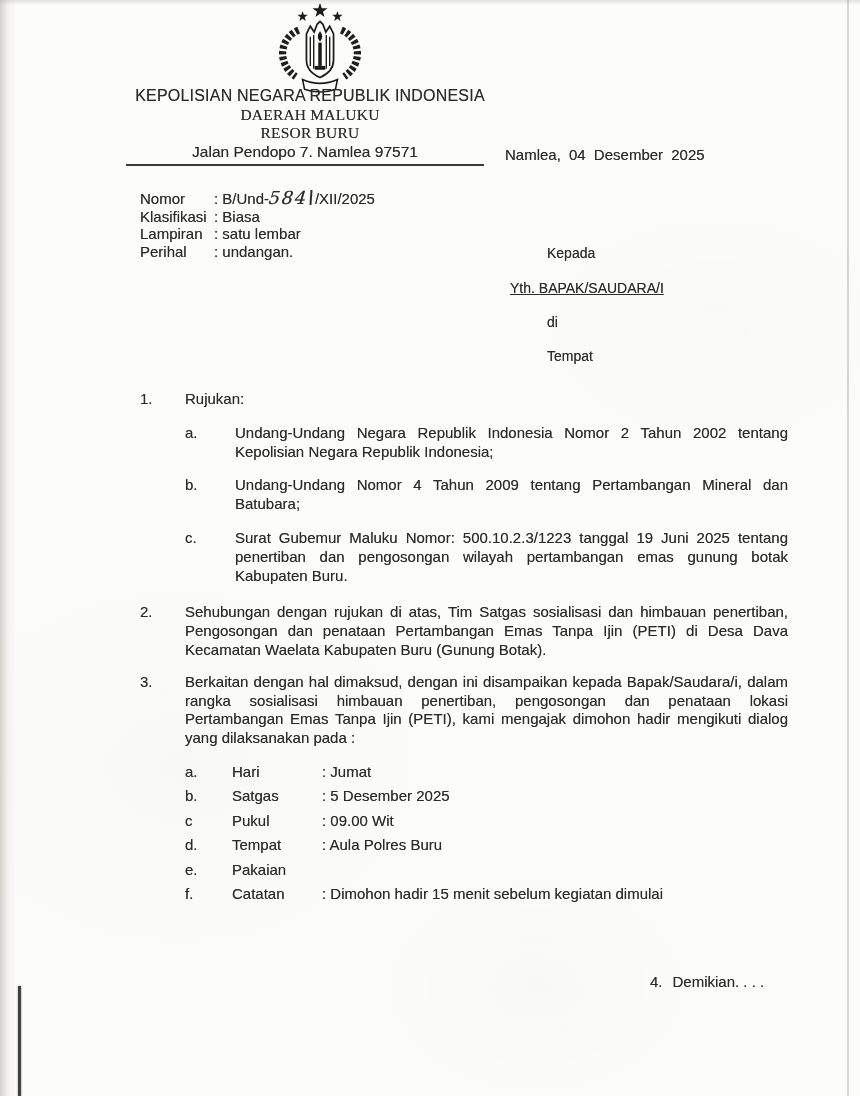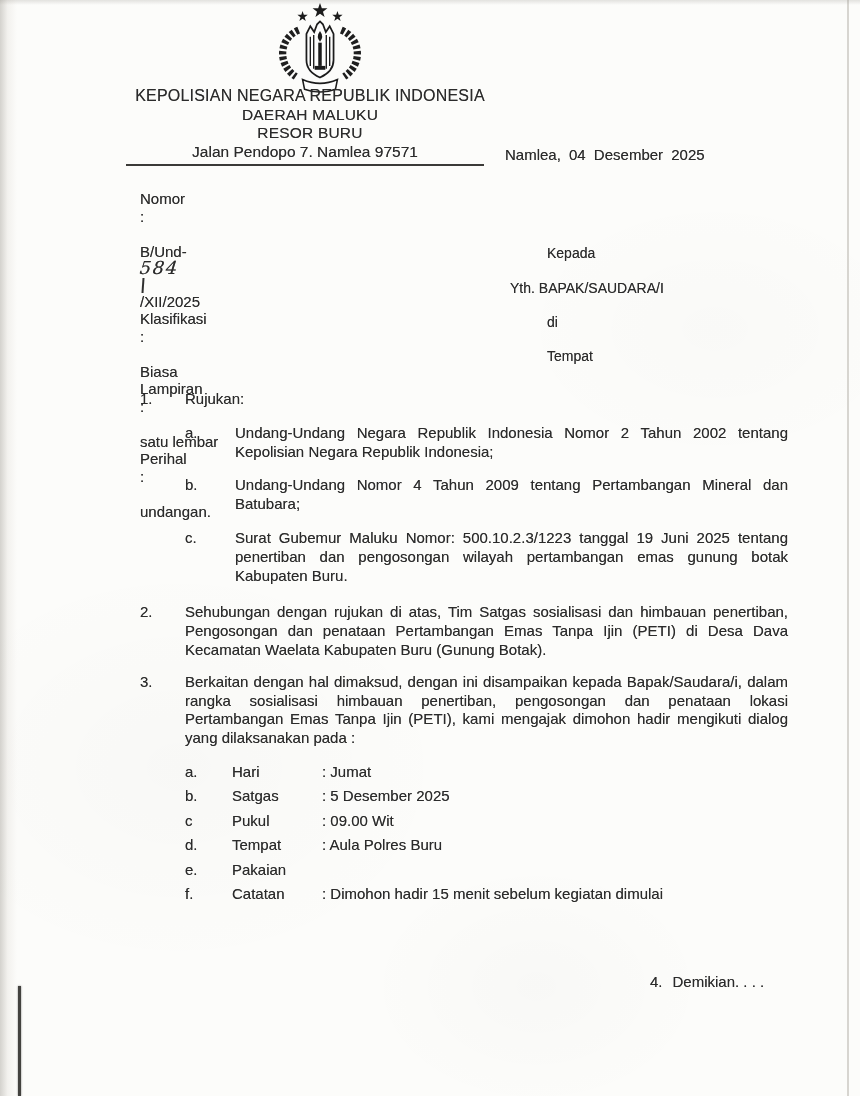--- a/index.html
+++ b/index.html
@@ -27,39 +27,39 @@
                  background:#d7d5d0; }
   .edge-top    { position:absolute; left:0; top:0; width:100%; height:5px;
                  background:linear-gradient(180deg,rgba(150,147,140,.25),rgba(255,255,255,0)); }
   .scan-line-bl{ position:absolute; left:18px; top:986px; width:3px; height:110px;
                  background:#43423f; box-shadow:0 0 2px rgba(60,60,58,.7); }
 
   
   .emblem { position:absolute; left:262px; top:2px; width:116px; height:92px; }
   .org-block { position:absolute; left:128px; top:87px; width:364px; text-align:center;
                font-size:16px; line-height:18.5px; letter-spacing:.2px; }
-  .org-line2, .org-line3 { font-size:15.5px; }
+  .org-line2, .org-line3 { font-size:15.5px;font-family:Liberation Serif, serif; }
   .address-line { position:absolute; left:126px; top:143px; width:358px; text-align:center;
                   font-size:15.5px; padding-bottom:3px; border-bottom:2.5px solid #3b3a38; }
   .dateline { position:absolute; left:505px; top:146px; font-size:15px; word-spacing:4px; }
 
   
   .meta { position:absolute; left:140px; top:190px; font-size:15px; line-height:17.5px; }
-  .meta-row { display:flex;flex-direction:column; }
+  .meta-row { display:flex; }
   .meta-label { width:74px; flex:0 0 auto; }
   .hand { font-family:"DejaVu Serif","Liberation Serif",serif; font-style:italic;
           font-size:18px; letter-spacing:1.5px; transform:skewX(-6deg); display:inline-block;
           position:relative; top:-1px; }
   .hand-stroke { display:inline-block; width:2px; height:15px; background:#2e2e2e;
                  transform:rotate(4deg); margin:0 3px 0 2px; vertical-align:-2px; }
 
   
   .recipient { position:absolute; left:510px; top:245px; font-size:14px; }
   .rec-kepada { margin-left:37px; }
-  .rec-yth    { margin-top:19px; }
+  .rec-yth    { margin-top:19px;text-decoration:underline; }
   .rec-di     { margin-left:37px; margin-top:18px; }
   .rec-tempat { margin-left:37px; margin-top:18px; }
 
   
   .body { position:absolute; left:140px; top:390px; width:648px; font-size:15px; line-height:18.8px; }
   .sec { display:flex; }
   .sec-num { width:45px; flex:0 0 auto; }
   .sec-content { flex:1 1 auto; }
   .sub-item { display:flex; margin-top:15px; }
   .sub-letter { width:50px; flex:0 0 auto; }

